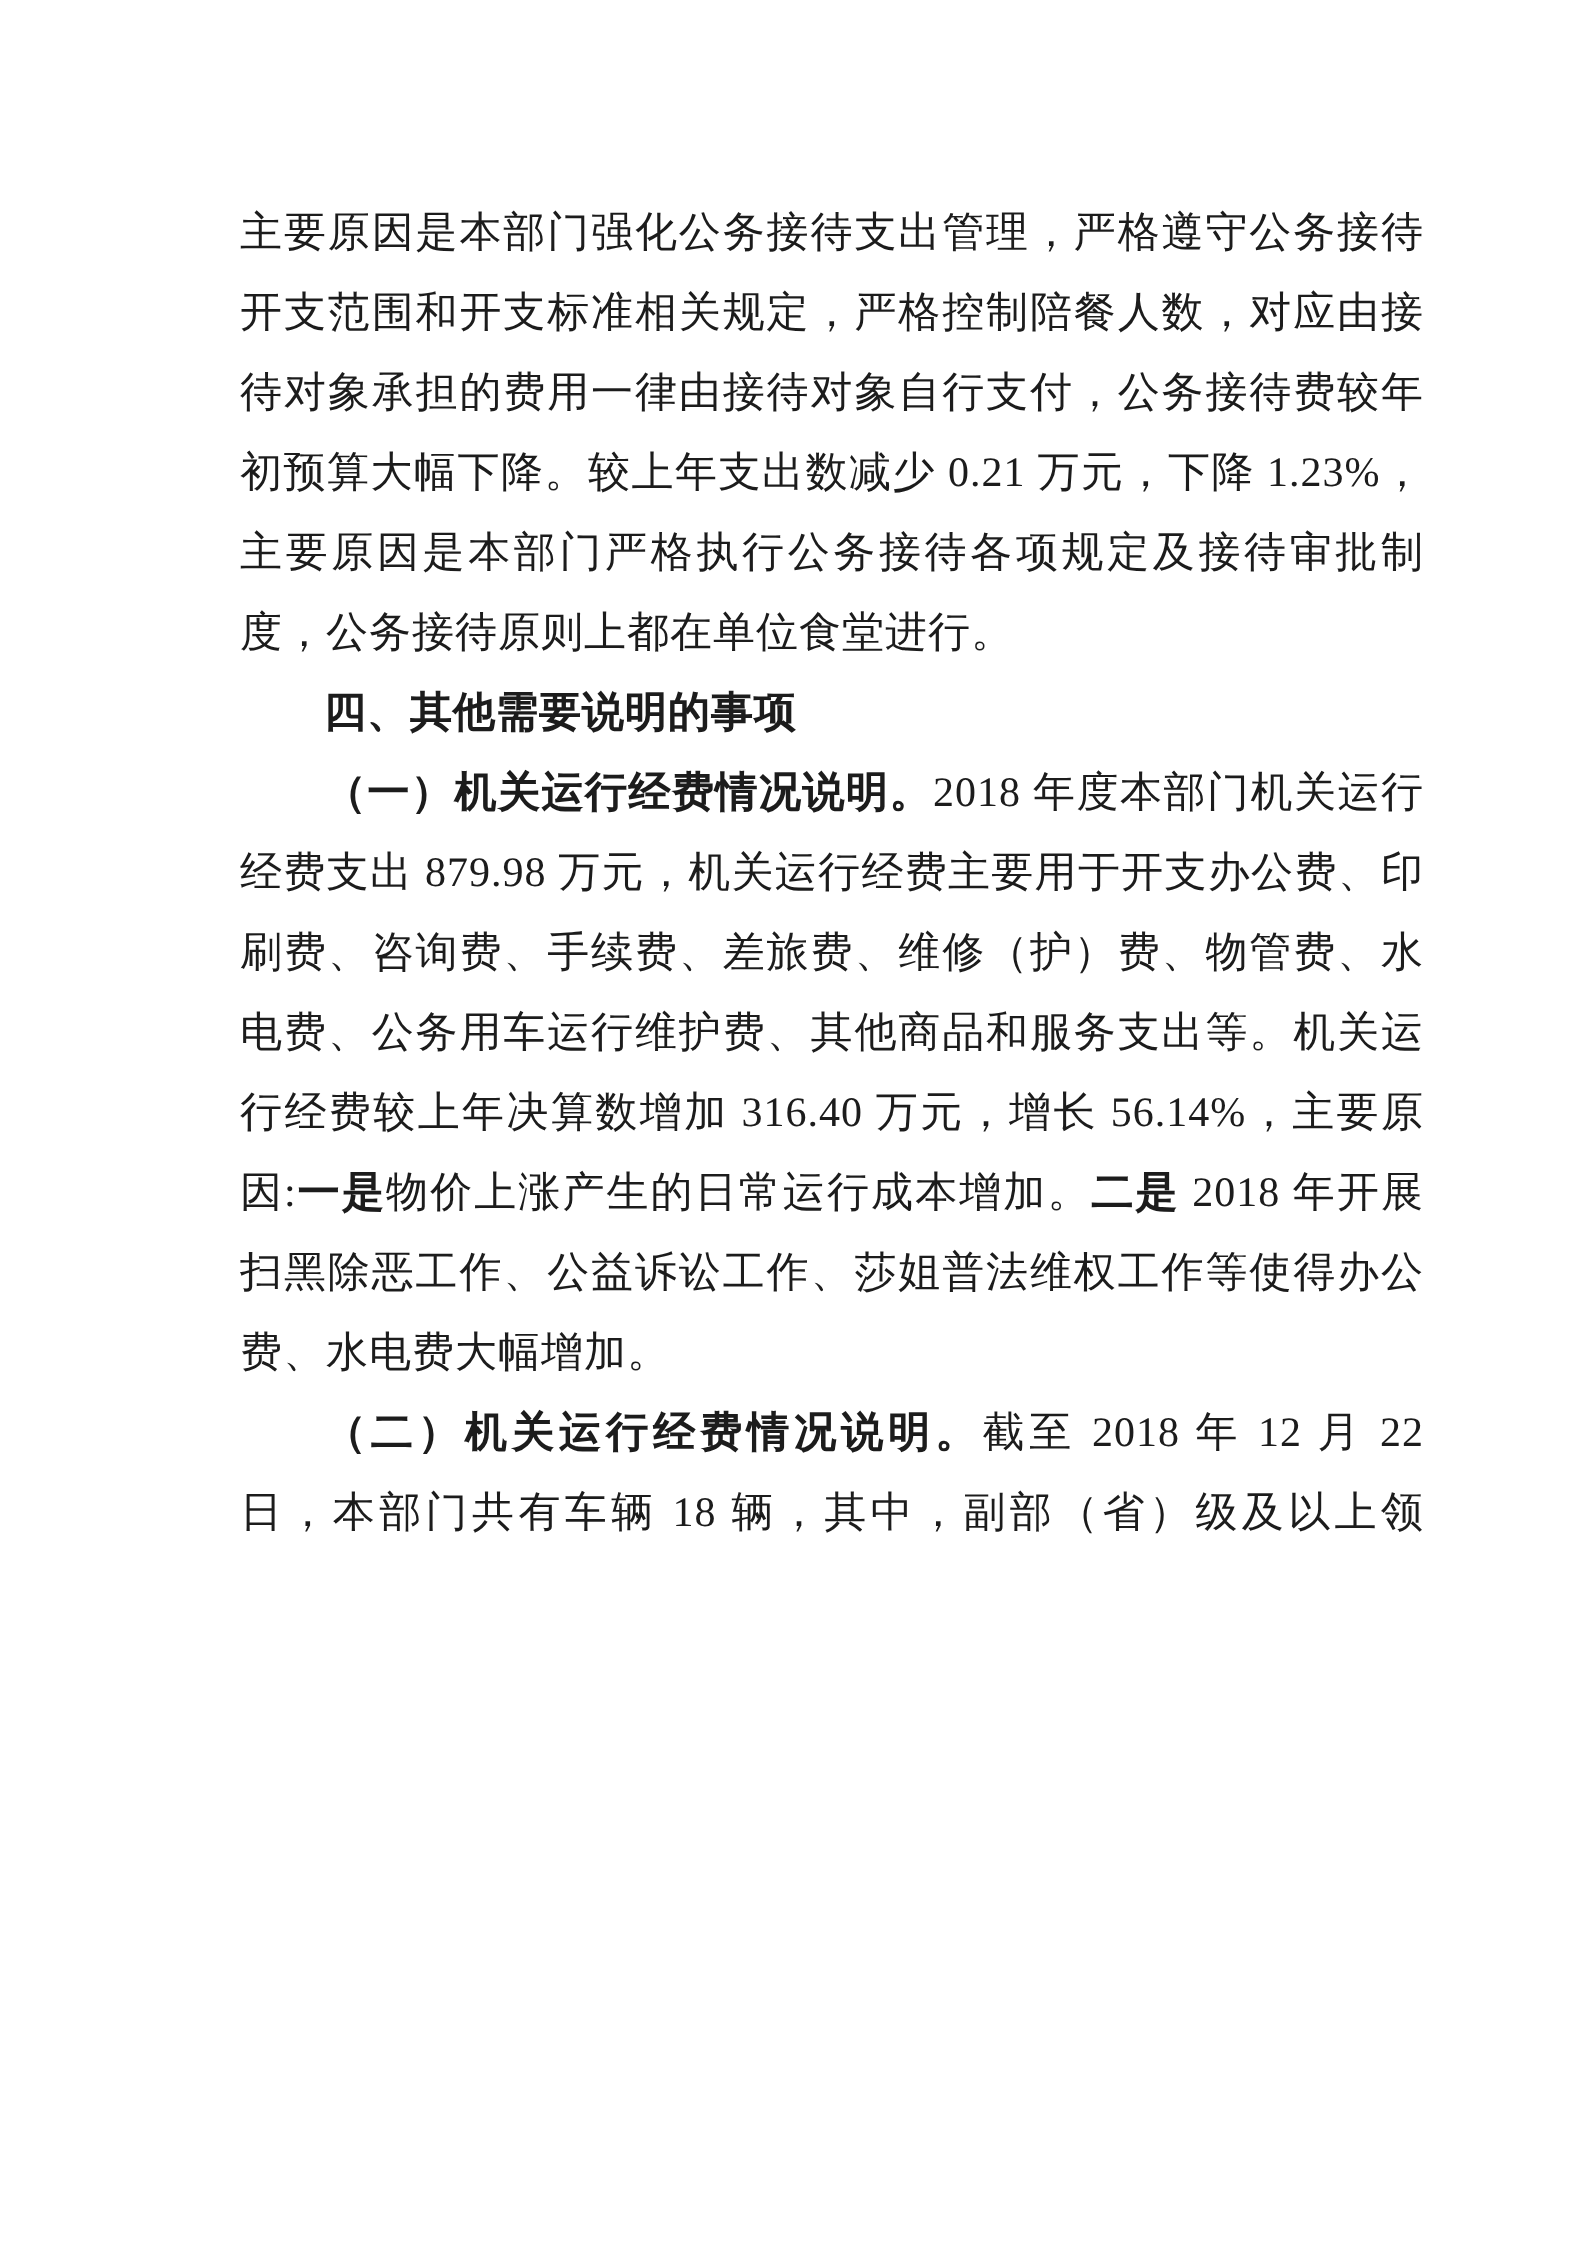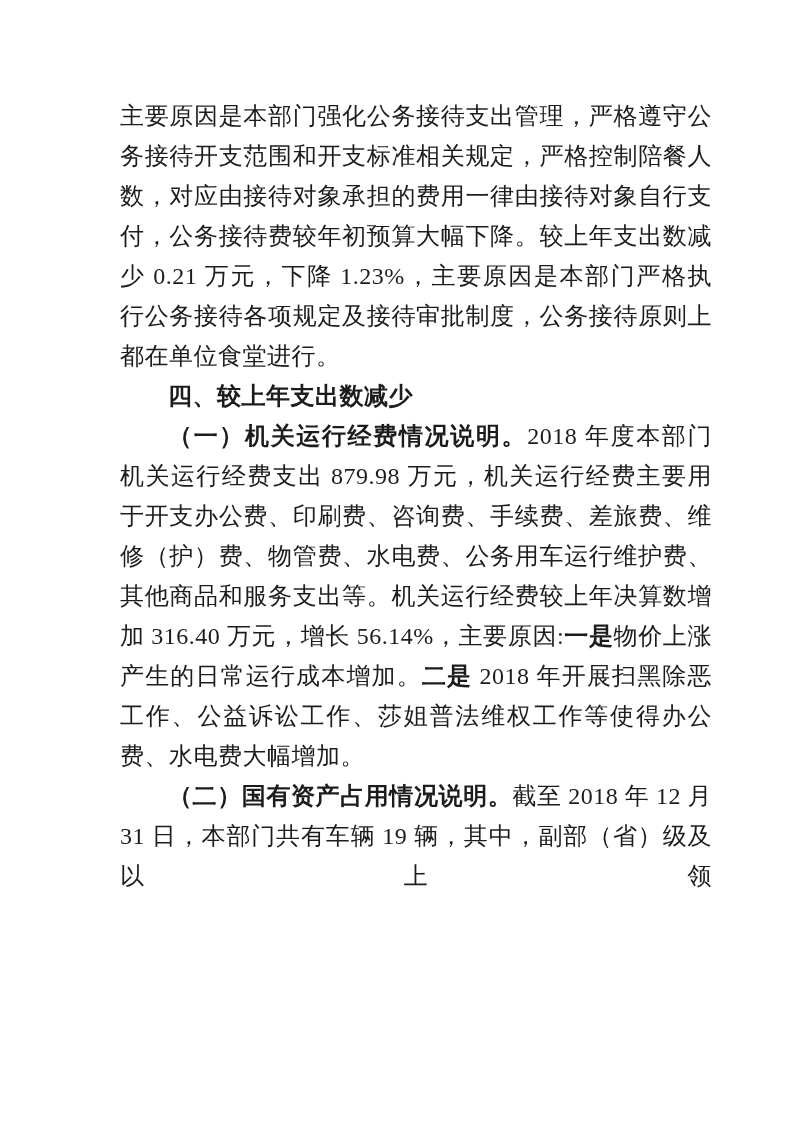--- a/index.html
+++ b/index.html
@@ -13,21 +13,21 @@
     height: 1122px;
     background: #ffffff;
     overflow: hidden;
   }
   .content {
     position: absolute;
     left: 120px;
     top: 96px;
     width: 592px;
     font-family: "Liberation Serif", "DejaVu Serif", serif;
-    font-size: 24px;
+    font-size: 21px;
     line-height: 40px;
     color: #1c1c1c;
     text-align: justify;
     letter-spacing: 0.5px;
   }
   .para {
     margin: 0;
     padding: 0;
     text-indent: 0;
   }
@@ -43,17 +43,17 @@
   .seg.bold {
     font-weight: 700;
   }
 </style>
 </head>
 <body>
 
 <div class="page" style="background: rgb(255, 255, 255);">
   <div class="content" style="color: rgb(28, 28, 28);">
       <div class="para"><span class="seg">主要原因是本部门强化公务接待支出管理，严格遵守公务接待开支范围和开支标准相关规定，严格控制陪餐人数，对应由接待对象承担的费用一律由接待对象自行支付，公务接待费较年初预算大幅下降。较上年支出数减少 0.21 万元，下降 1.23%，主要原因是本部门严格执行公务接待各项规定及接待审批制度，公务接待原则上都在单位食堂进行。</span></div>
-      <div class="para indent"><span class="seg bold">四、较上年支出数减少</span></div>
+      <div class="para indent"><span class="seg bold">四、其他需要说明的事项</span></div>
       <div class="para indent"><span class="seg bold">（一）机关运行经费情况说明。</span><span class="seg">2018 年度本部门机关运行经费支出 879.98 万元，机关运行经费主要用于开支办公费、印刷费、咨询费、手续费、差旅费、维修（护）费、物管费、水电费、公务用车运行维护费、其他商品和服务支出等。机关运行经费较上年决算数增加 316.40 万元，增长 56.14%，主要原因:</span><span class="seg bold">一是</span><span class="seg">物价上涨产生的日常运行成本增加。</span><span class="seg bold">二是</span><span class="seg"> 2018 年开展扫黑除恶工作、公益诉讼工作、莎姐普法维权工作等使得办公费、水电费大幅增加。</span></div>
-      <div class="para indent justify-last"><span class="seg bold">（二）国有资产占用情况说明。</span><span class="seg">截至 2018 年 12 月 31 日，本部门共有车辆 19 辆，其中，副部（省）级及以上领</span></div>
+      <div class="para indent justify-last"><span class="seg bold">（二）机关运行经费情况说明。</span><span class="seg">截至 2018 年 12 月 22 日，本部门共有车辆 18 辆，其中，副部（省）级及以上领</span></div>
     </div>
 </div>
 
 </body></html>

